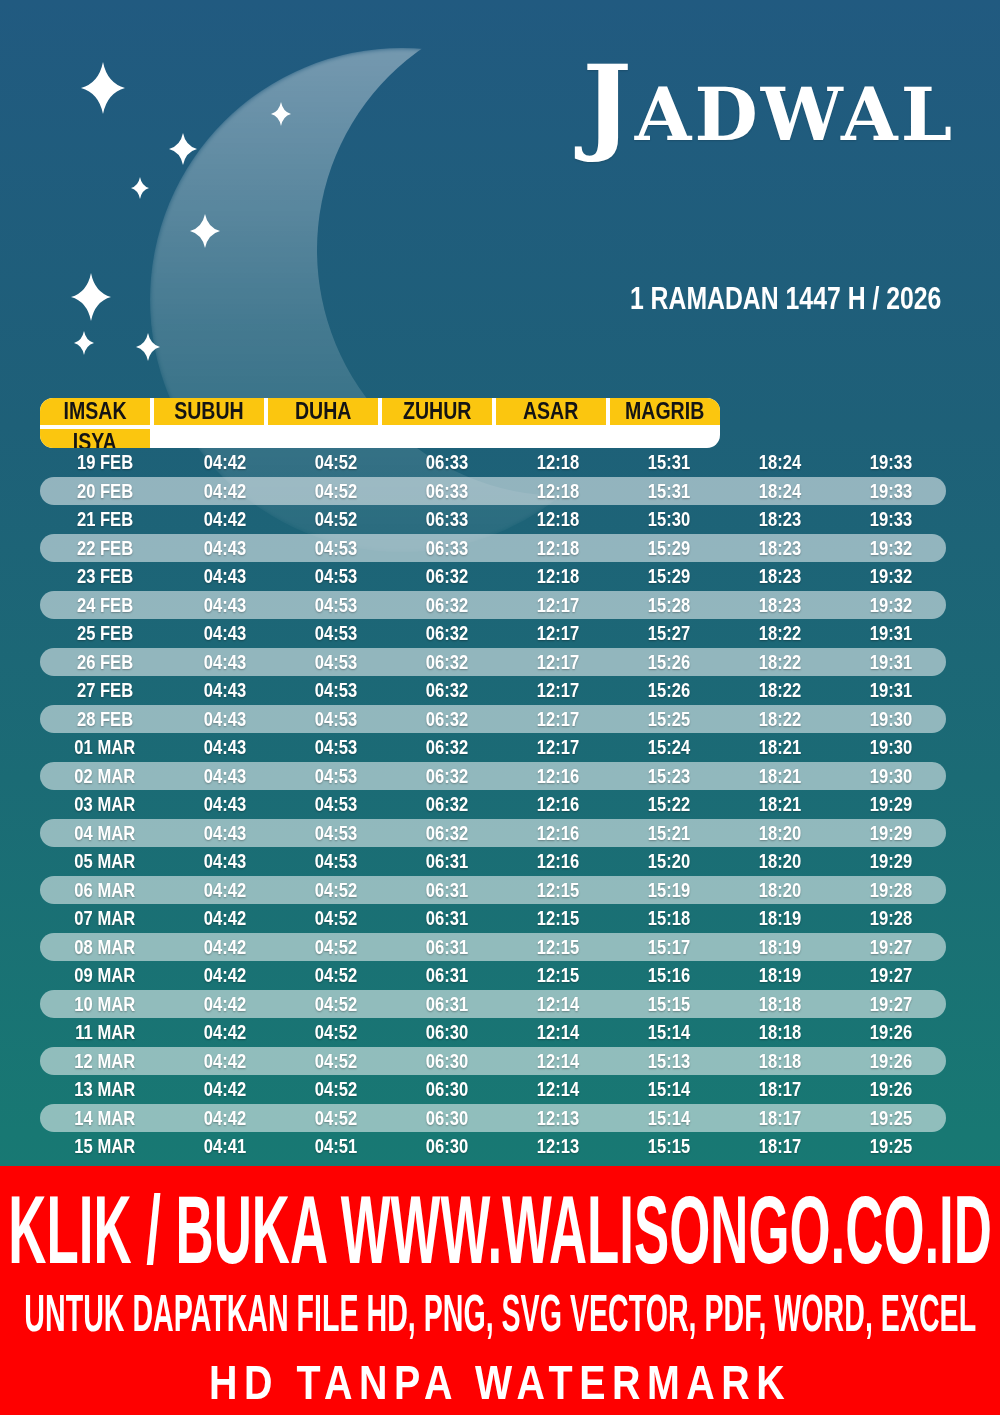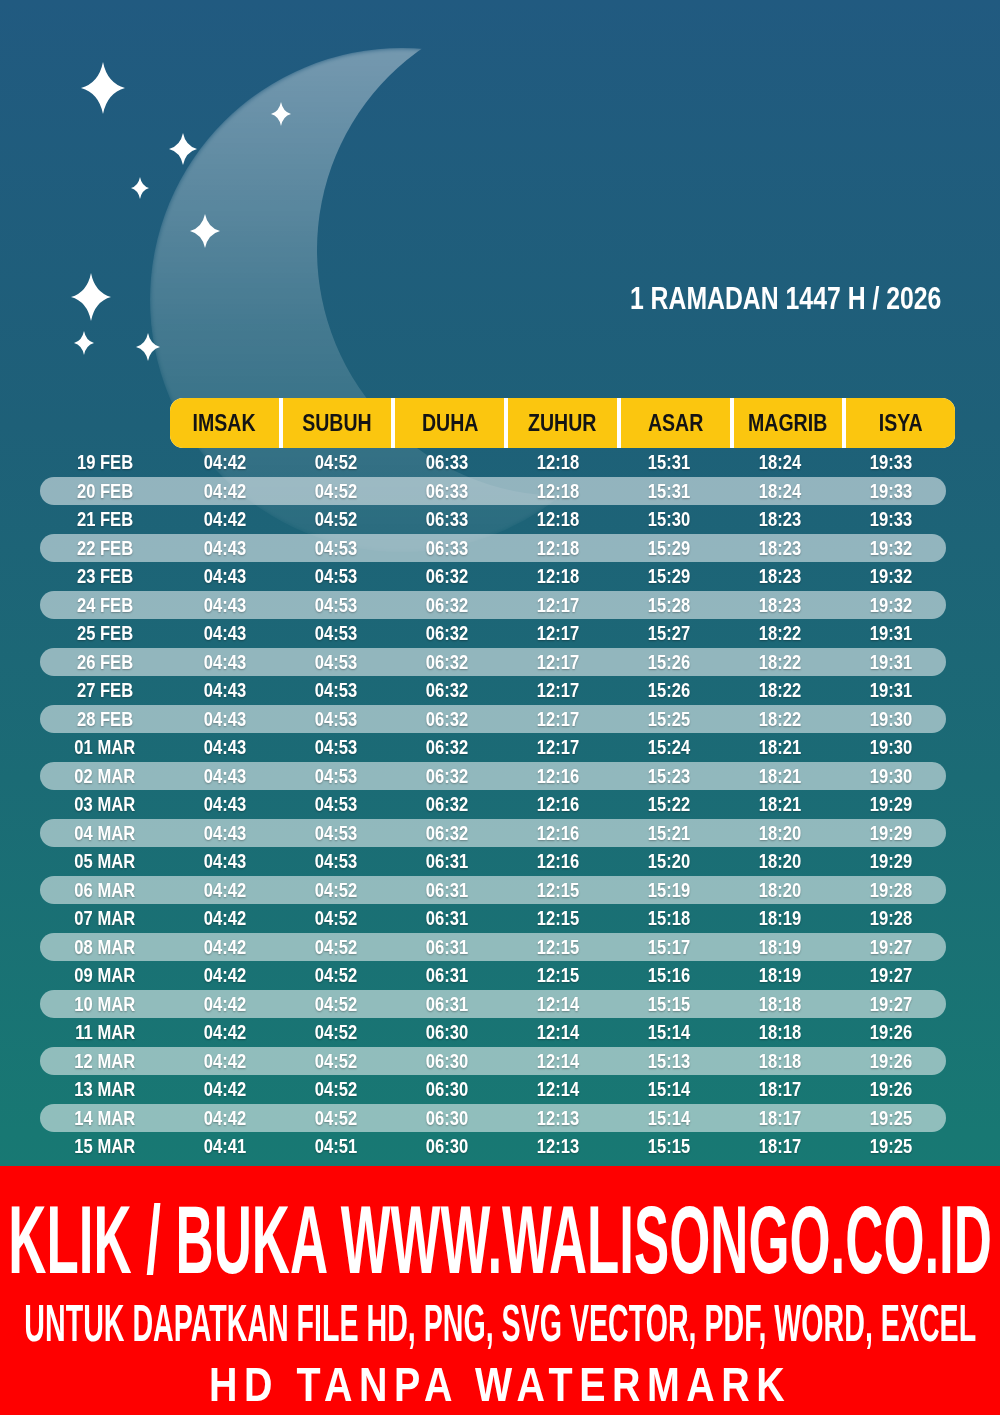--- a/index.html
+++ b/index.html
@@ -20,22 +20,22 @@
   }
   .subtitleblock { position:absolute; top:281px; right:59px; text-align:right; color:#ffffff; }
   .subtitle1 { font-size:31px; font-weight:700; margin-bottom:9px; }
   .subtitle2 { font-size:31px; font-weight:700; }
   .cnd  { display:inline-block; transform:scaleX(0.8); transform-origin:50% 50%; white-space:nowrap; }
   .cnd-r{ transform-origin:100% 50%; }
 
   
   .sched-table { position:absolute; left:40px; top:398px; width:906px; }
   .thead {
-    margin-left:130px; width:785px; height:50px;
-    display:grid; grid-template-columns:repeat(7,1fr); gap:4px;
+    width:680px; height:50px;
+    display:grid; grid-template-columns:repeat(6,1fr); gap:4px;
     background:#ffffff; border-radius:13px; overflow:hidden;
   }
   .th {
     background:#fbc60f; color:#141414; display:flex; align-items:center; justify-content:center;
     font-size:23px; font-weight:700;
   }
   .th .cnd { transform:scaleX(0.85); }
   .tbody { margin-top:0; }
   .trow {
     height:28.5px; display:grid; grid-template-columns:130px repeat(7,1fr);
@@ -46,27 +46,27 @@
     text-align:center; color:#ffffff; font-size:19.5px; font-weight:700;
     text-shadow:0 1px 2px rgba(0,0,0,0.3); line-height:28.5px;
   }
   .td .cnd { transform:scaleX(0.85); }
 
   
   .banner {
     position:absolute; left:0; top:1166px; width:1000px; height:249px;
     background:#fe0000; color:#ffffff; text-align:center;
     display:flex; flex-direction:column; align-items:center; justify-content:flex-start;
-    padding-top:26px;
+    padding-top:16px;
   }
   .banner-line1 { font-size:96px; font-weight:700; line-height:1.0; white-space:nowrap; }
   .banner-line1 .cnd { transform:scaleX(0.55); }
   .banner-line2 { font-size:52px; font-weight:700; line-height:1.0; margin-top:9px; white-space:nowrap; }
   .banner-line2 .cnd { transform:scaleX(0.55); }
-  .banner-line3 { font-size:48px; font-weight:700; line-height:1.0; margin-top:12px; letter-spacing:8px; white-space:nowrap; }
+  .banner-line3 { font-size:48px; font-weight:700; line-height:1.0; margin-top:20px; letter-spacing:8px; white-space:nowrap; }
   .banner-line3 .cnd { transform:scaleX(0.82); }
 </style>
 </head>
 <body>
 
 <div class="page">
 
   <svg class="bg-art" width="1000" height="1415" viewBox="0 0 1000 1415">
     <defs>
       <linearGradient id="moonGrad" x1="0" y1="0" x2="0" y2="1">
@@ -92,20 +92,21 @@
       <use href="#sparkle" transform="translate(183,149) scale(1.4,1.6)"></use>
       <use href="#sparkle" transform="translate(140,188) scale(0.9,1.1)"></use>
       <use href="#sparkle" transform="translate(205,231) scale(1.5,1.7)"></use>
       <use href="#sparkle" transform="translate(91,297) scale(2.0,2.4)"></use>
       <use href="#sparkle" transform="translate(84,343) scale(1.0,1.2)"></use>
       <use href="#sparkle" transform="translate(148,347) scale(1.2,1.4)"></use>
     </g>
   </svg>
 
   <div class="titleblock">
+    <div>Jadwal</div>
   </div>
 
   <div class="subtitleblock">
     <div class="subtitle1">
       <span class="cnd cnd-r">1 RAMADAN 1447 H / 2026</span>
     </div>
   </div>
 
   <div class="sched-table">
     <div class="thead">

